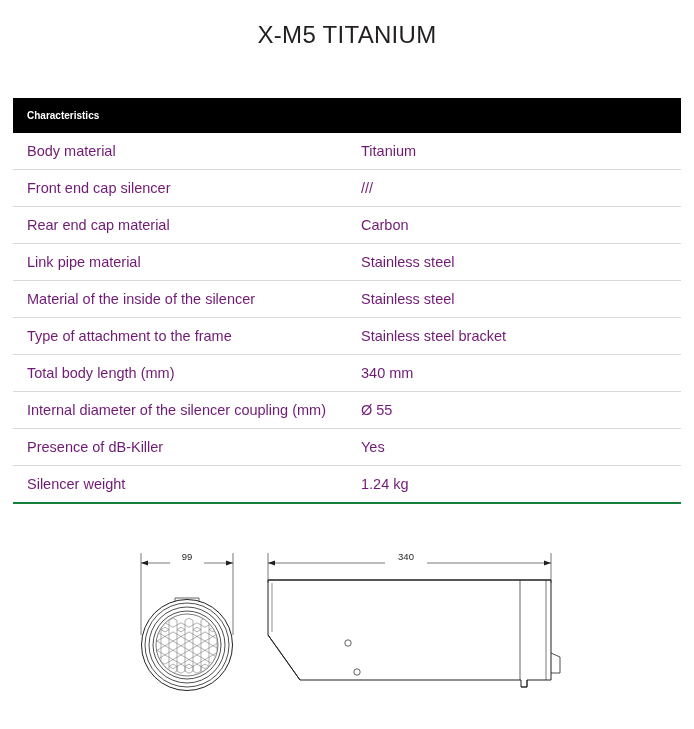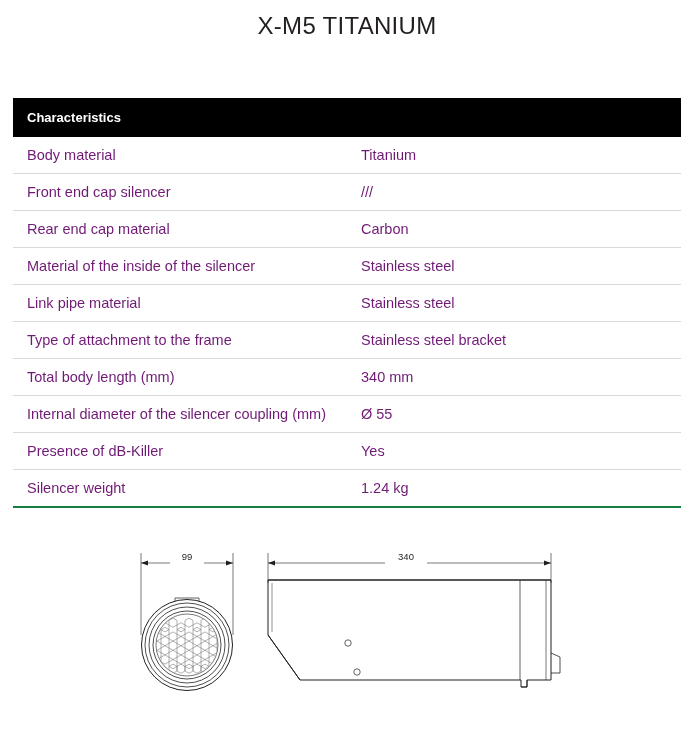--- a/index.html
+++ b/index.html
@@ -15,37 +15,37 @@
     position: relative;
     background: #ffffff;
     overflow: hidden;
   }
   .title {
     text-align: center;
     font-size: 24px;
     font-weight: 400;
     color: #231f20;
     letter-spacing: 0.3px;
-    padding-top: 12px;
+    padding-top: 21px;
     padding-bottom: 0;
     margin: 0;
   }
   .spec-table {
     position: absolute;
     left: 13px;
     top: 98px;
     width: 668px;
     border-collapse: collapse;
     table-layout: fixed;
   }
   .spec-table tr.header-row td {
     background: #000000;
     color: #ffffff;
     font-weight: bold;
-    font-size: 13px;
+    font-size: 10px;
     padding: 12px 14px;
     border: none;
   }
   .spec-table td {
     font-size: 14.5px;
     color: #701a75;
     padding: 10px 14px;
     border-bottom: 1px solid #d9d9d9;
     vertical-align: middle;
     font-weight: 400;
@@ -81,25 +81,25 @@
       </tr>
       <tr>
         <td class="label">Front end cap silencer</td>
         <td class="value">///</td>
       </tr>
       <tr>
         <td class="label">Rear end cap material</td>
         <td class="value">Carbon</td>
       </tr>
       <tr>
+        <td class="label">Link pipe material</td>
+        <td class="value">Stainless steel</td>
+      </tr>
+      <tr>
         <td class="label">Material of the inside of the silencer</td>
-        <td class="value">Stainless steel</td>
-      </tr>
-      <tr>
-        <td class="label">Link pipe material</td>
         <td class="value">Stainless steel</td>
       </tr>
       <tr>
         <td class="label">Type of attachment to the frame</td>
         <td class="value">Stainless steel bracket</td>
       </tr>
       <tr>
         <td class="label">Total body length (mm)</td>
         <td class="value">340 mm</td>
       </tr>

